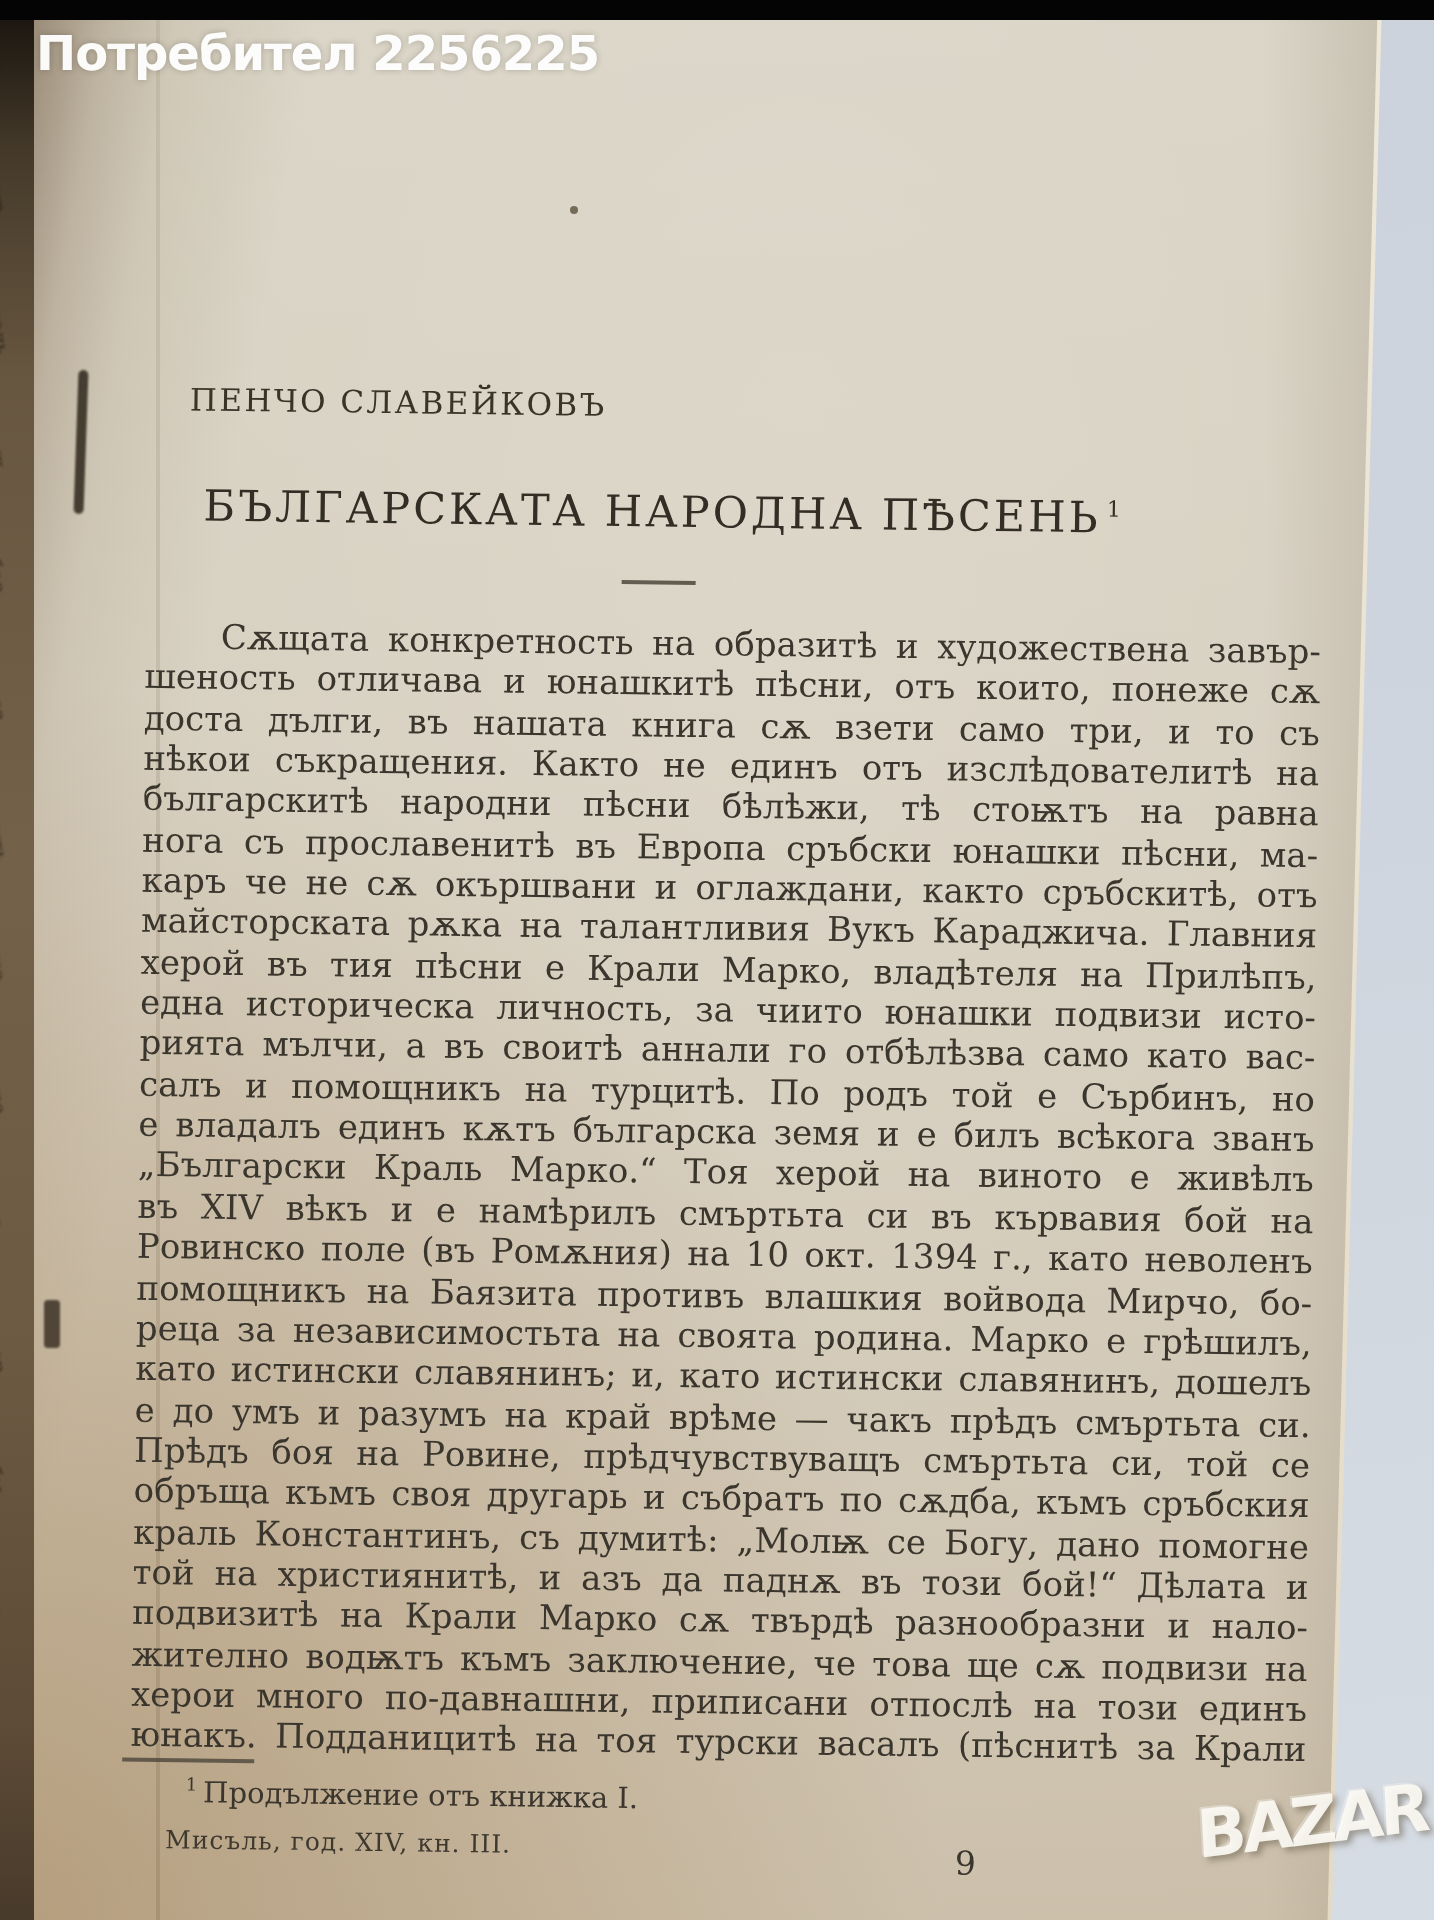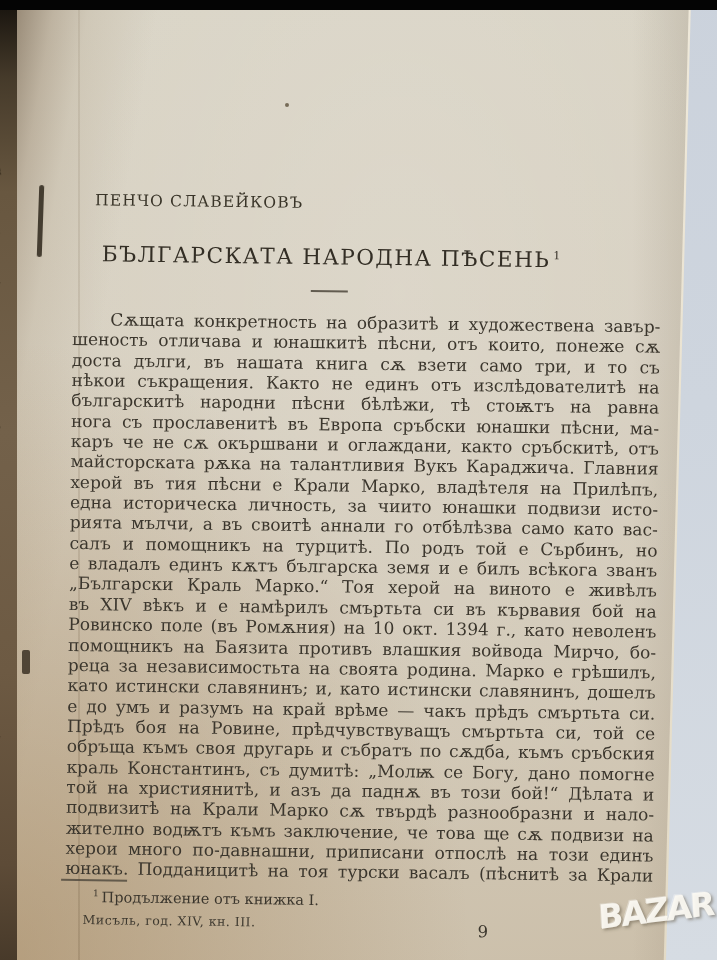--- a/index.html
+++ b/index.html
@@ -138,15 +138,16 @@
     <div class="fn-divider"></div>
     <div class="fn1">
       <sup>1</sup><span>Продължение отъ книжка I.</span>
     </div>
     <div class="fn2">Мисъль, год. XIV, кн. III.</div>
 
     <div class="pagenum">9</div>
   </div>
 
   <div class="top-bar"></div>
+  <div class="wm-user">Потребител 2256225</div>
   <div class="wm-logo">BAZAR</div>
 
 </div>
 
 </body></html>

